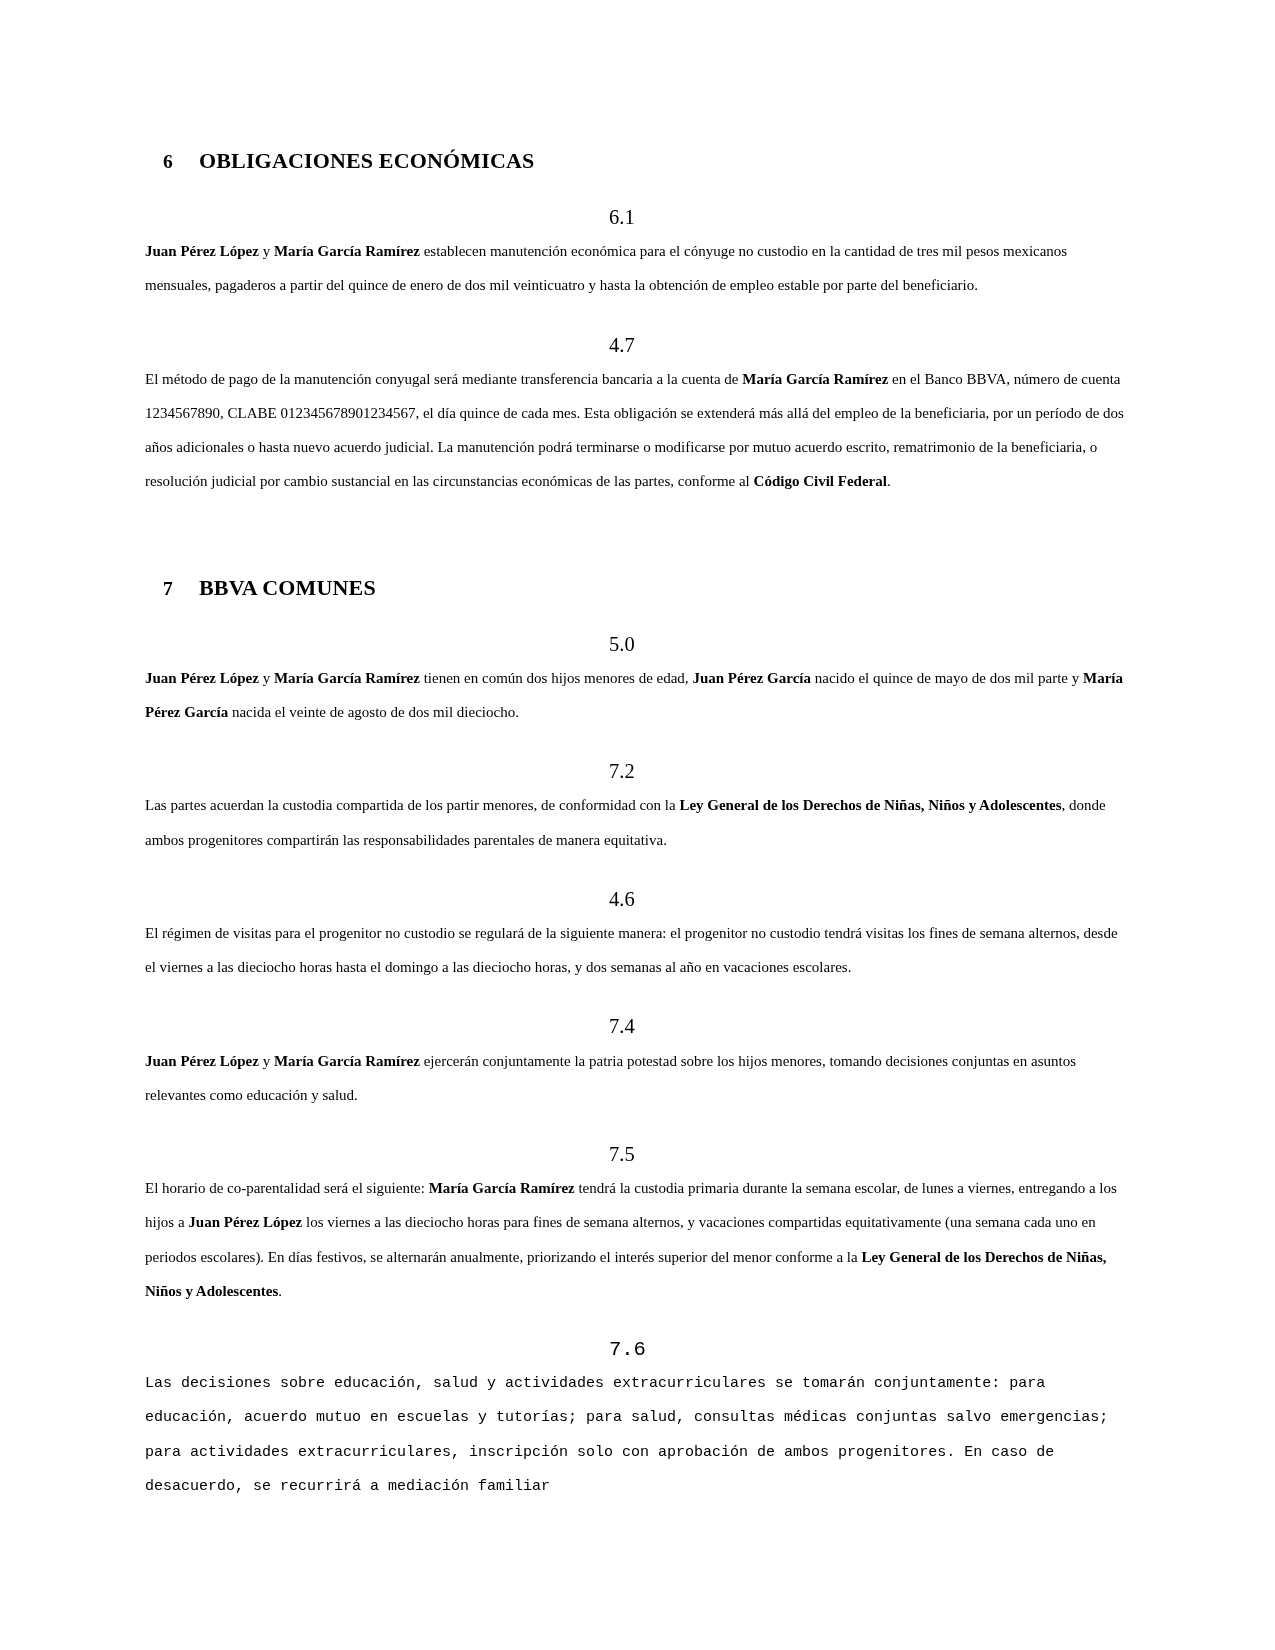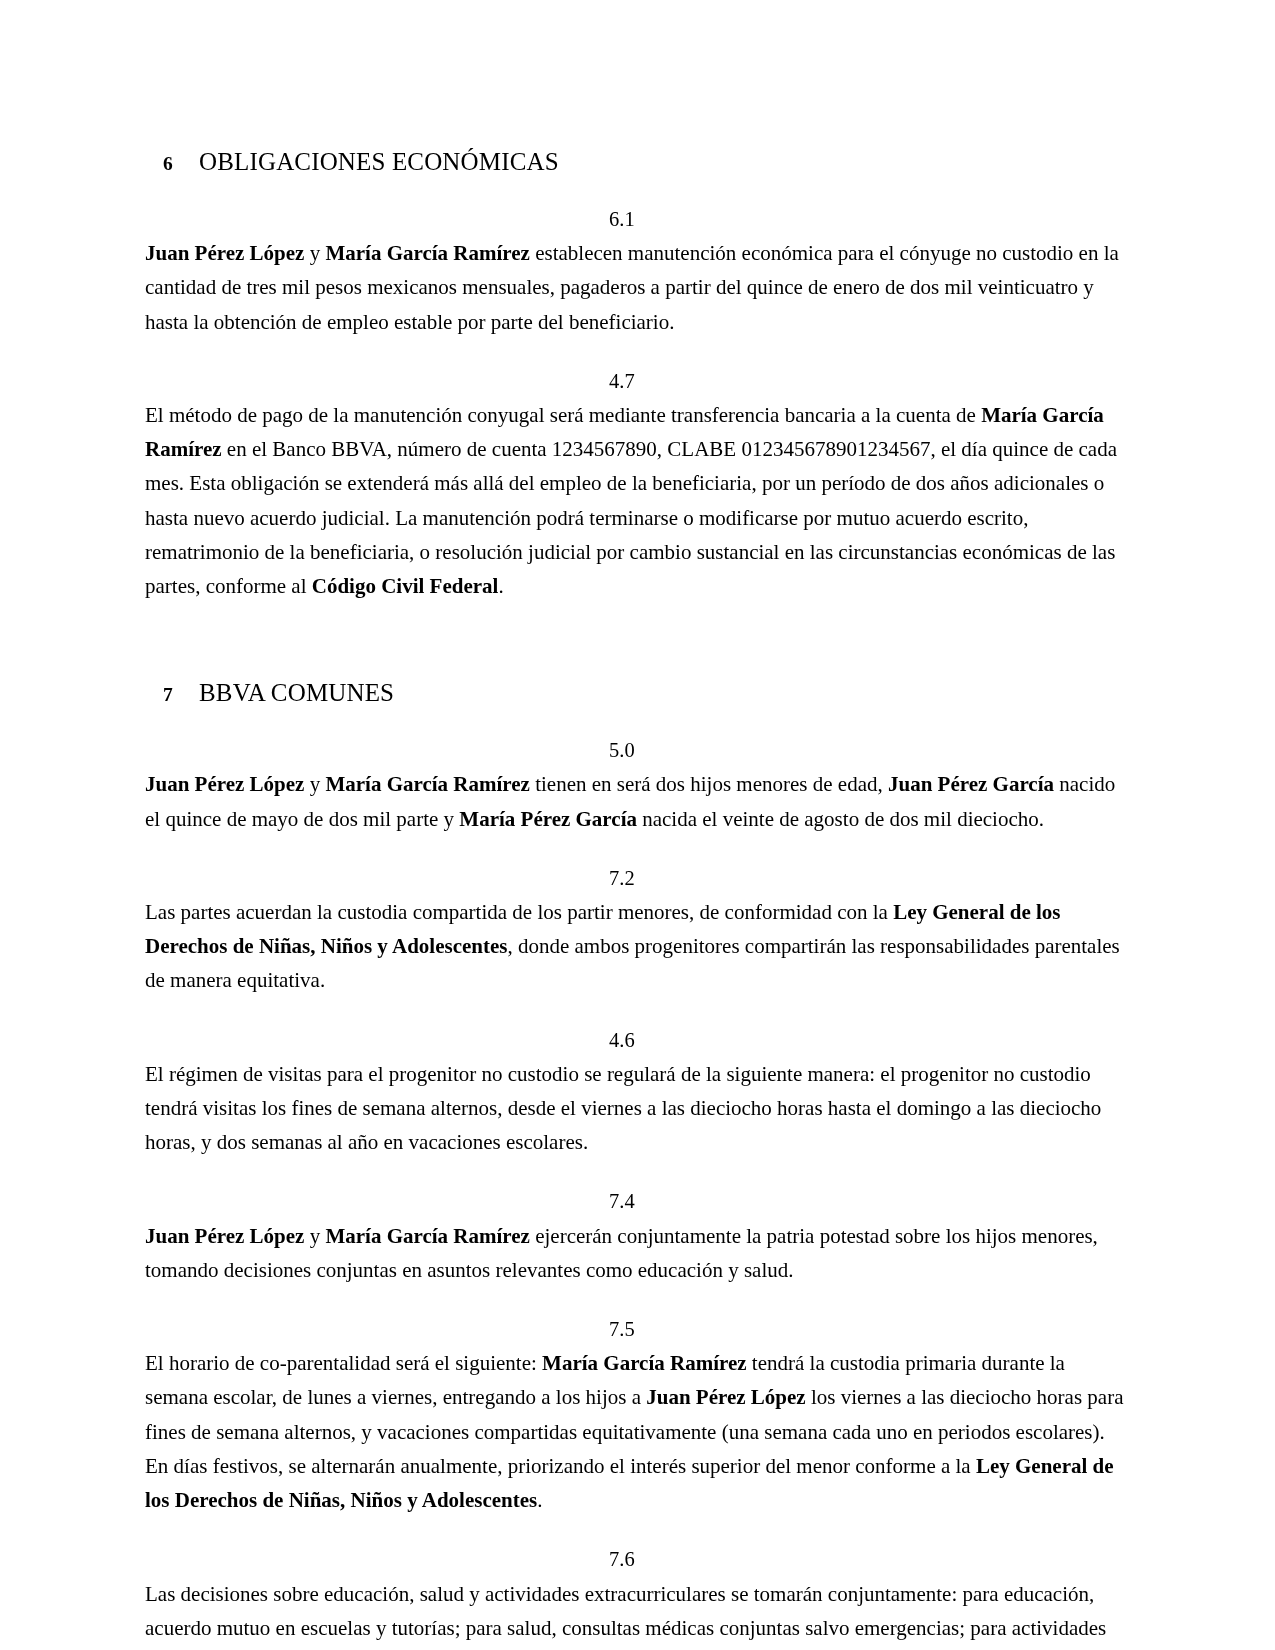--- a/index.html
+++ b/index.html
@@ -33,22 +33,22 @@
     padding-left: 18px;
   }
   .section-heading .sec-num {
     flex: 0 0 auto;
     width: 36px;
     font-weight: bold;
     font-size: 19.5px;
     letter-spacing: 0.1px;
   }
   .section-heading .sec-title {
-    font-weight: normal;
-    font-size: 25px;
+    font-weight: bold;
+    font-size: 22px;
     letter-spacing: 0.15px;
   }
 
   
   .section-heading.gap-above {
     margin-top: 76px;
   }
 
   
   .clause {
@@ -59,32 +59,33 @@
   }
   .clause .clause-num {
     flex: 0 0 auto;
     width: 52px;
     font-size: 20.5px;
     line-height: 34.2px;
     white-space: nowrap;
   }
   .clause .clause-body {
     flex: 1 1 auto;
-    font-size: 21px;
+    font-size: 15px;
     line-height: 34.2px;
     text-align: left;
     hyphens: none;
   }
   .clause .clause-body b {
     font-weight: bold;
   }
 
   
   .clause.last {
     margin-bottom: 12px;
+    font-family: Liberation Mono, monospace;
   }
 </style>
 </head>
 <body>
 
 <div class="page">
   <div id="content">
       <div class="section-heading">
         <span class="sec-num">6</span>
         <span class="sec-title">OBLIGACIONES ECONÓMICAS</span>
@@ -96,21 +97,21 @@
       <div class="clause">
         <span class="clause-num">4.7</span>
         <div class="clause-body"><span>El método de pago de la manutención conyugal será mediante transferencia bancaria a la cuenta de </span><b>María García Ramírez</b><span> en el Banco BBVA, número de cuenta 1234567890, CLABE 012345678901234567, el día quince de cada mes. Esta obligación se extenderá más allá del empleo de la beneficiaria, por un período de dos años adicionales o hasta nuevo acuerdo judicial. La manutención podrá terminarse o modificarse por mutuo acuerdo escrito, rematrimonio de la beneficiaria, o resolución judicial por cambio sustancial en las circunstancias económicas de las partes, conforme al </span><b>Código Civil Federal</b><span>.</span></div>
       </div>
       <div class="section-heading gap-above">
         <span class="sec-num">7</span>
         <span class="sec-title">BBVA COMUNES</span>
       </div>
       <div class="clause">
         <span class="clause-num">5.0</span>
-        <div class="clause-body"><b>Juan Pérez López</b><span> y </span><b>María García Ramírez</b><span> tienen en será dos hijos menores de edad, </span><b>Juan Pérez García</b><span> nacido el quince de mayo de dos mil parte y </span><b>María Pérez García</b><span> nacida el veinte de agosto de dos mil dieciocho.</span></div>
+        <div class="clause-body"><b>Juan Pérez López</b><span> y </span><b>María García Ramírez</b><span> tienen en común dos hijos menores de edad, </span><b>Juan Pérez García</b><span> nacido el quince de mayo de dos mil parte y </span><b>María Pérez García</b><span> nacida el veinte de agosto de dos mil dieciocho.</span></div>
       </div>
       <div class="clause">
         <span class="clause-num">7.2</span>
         <div class="clause-body"><span>Las partes acuerdan la custodia compartida de los partir menores, de conformidad con la </span><b>Ley General de los Derechos de Niñas, Niños y Adolescentes</b><span>, donde ambos progenitores compartirán las responsabilidades parentales de manera equitativa.</span></div>
       </div>
       <div class="clause">
         <span class="clause-num">4.6</span>
         <div class="clause-body"><span>El régimen de visitas para el progenitor no custodio se regulará de la siguiente manera: el progenitor no custodio tendrá visitas los fines de semana alternos, desde el viernes a las dieciocho horas hasta el domingo a las dieciocho horas, y dos semanas al año en vacaciones escolares.</span></div>
       </div>
       <div class="clause">

